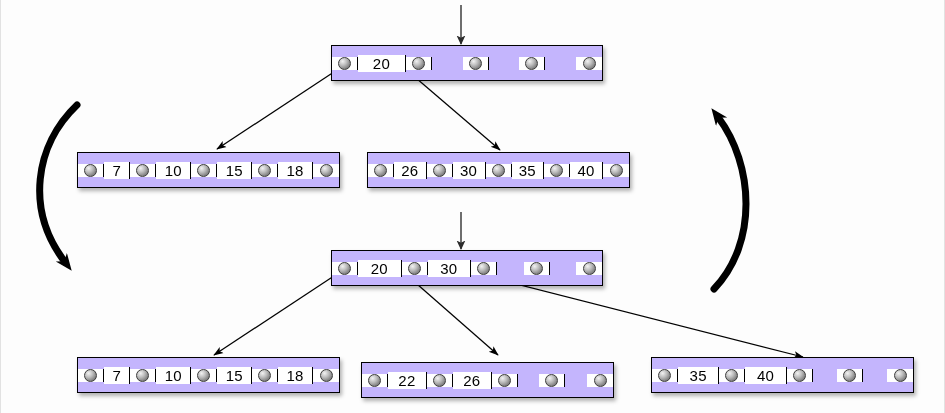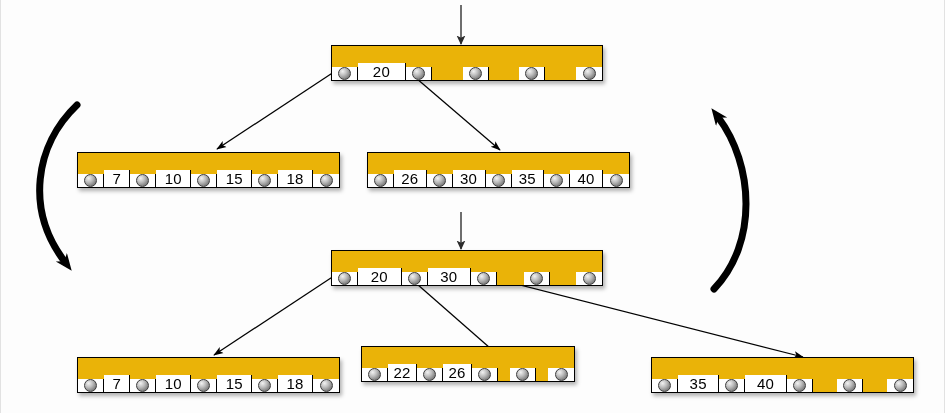--- a/index.html
+++ b/index.html
@@ -19,22 +19,22 @@
     height: 413px;
     background: #fdfdfd;
     border-left: 1px solid #e2e2e2;
     border-right: 1px solid #e2e2e2;
     box-sizing: border-box;
   }
   
   .node {
     position: absolute;
     display: flex;
-    align-items: flex-end;
-    background: #eab308;
+    align-items: center;
+    background: #c4b5fd;
     border: 1.5px solid #000000;
     box-sizing: border-box;
     box-shadow: 2px 3px 4px rgba(0,0,0,0.30);
     z-index: 4;
   }
   .cell {
     box-sizing: border-box;
     border-right: 1.5px solid #000000;
     display: flex;
     align-items: center;
@@ -214,21 +214,21 @@
     <div class="cell key">15</div>
     <div class="cell ptr">
         <span class="dot"></span>
       </div>
     <div class="cell key">18</div>
     <div class="cell ptr">
         <span class="dot"></span>
       </div>
   </div>
 
-  <div class="node" style="left:360px; top:346px; width:214px; height:36px;">
+  <div class="node" style="left:360px; top:362px; width:253px; height:36px;">
     <div class="cell ptr">
         <span class="dot"></span>
       </div>
     <div class="cell key">22</div>
     <div class="cell ptr">
         <span class="dot"></span>
       </div>
     <div class="cell key">26</div>
     <div class="cell ptr">
         <span class="dot"></span>

